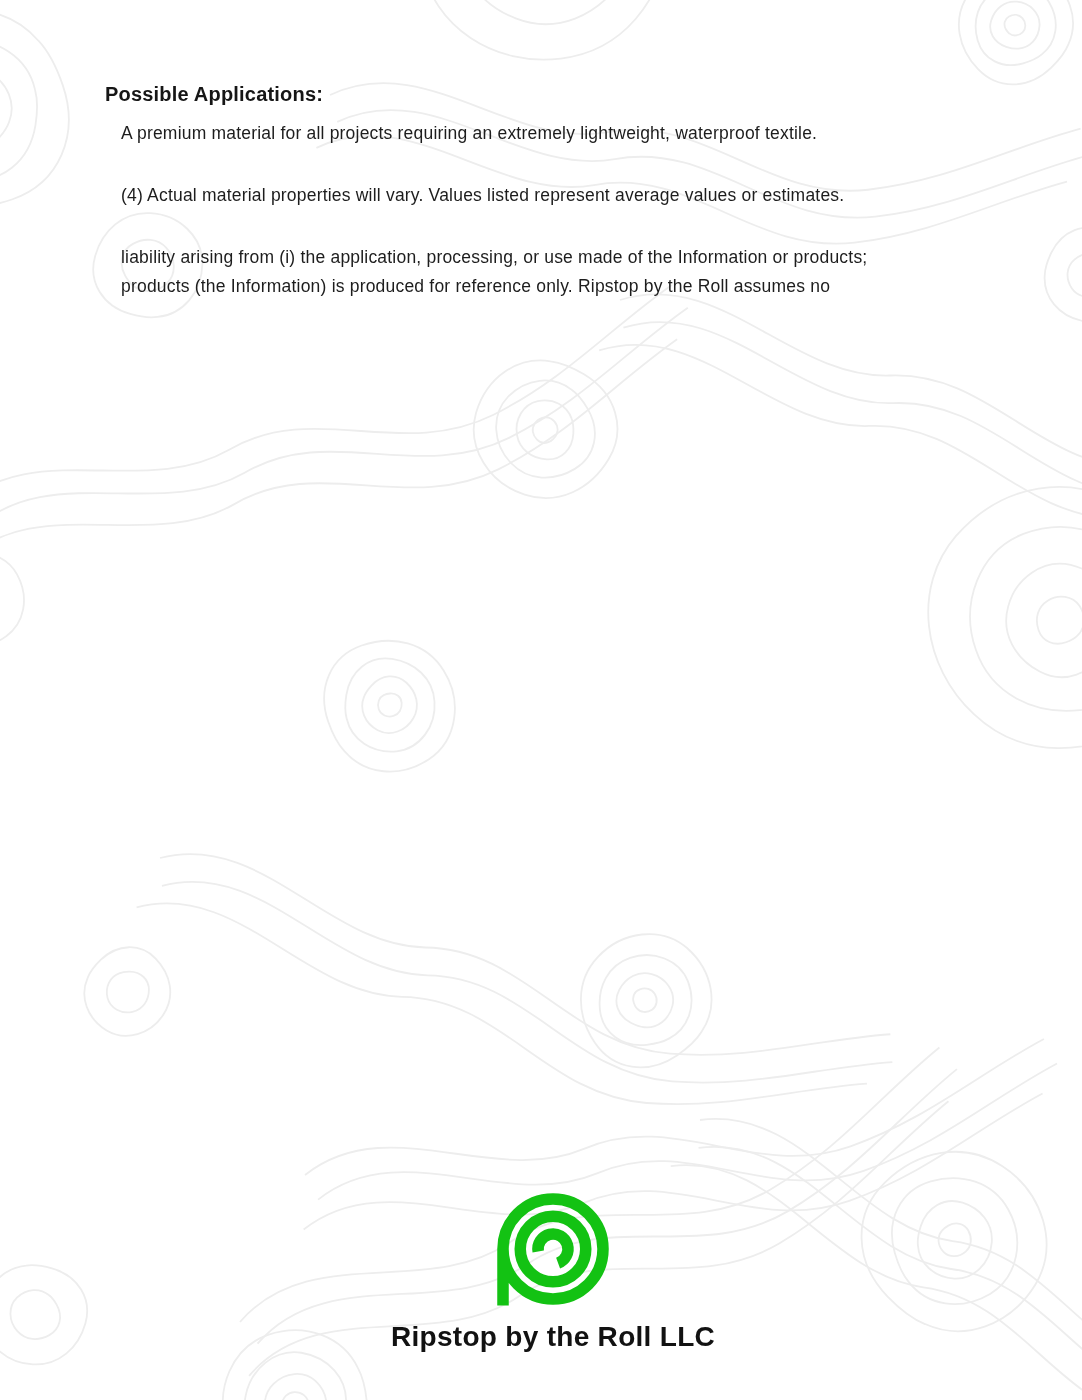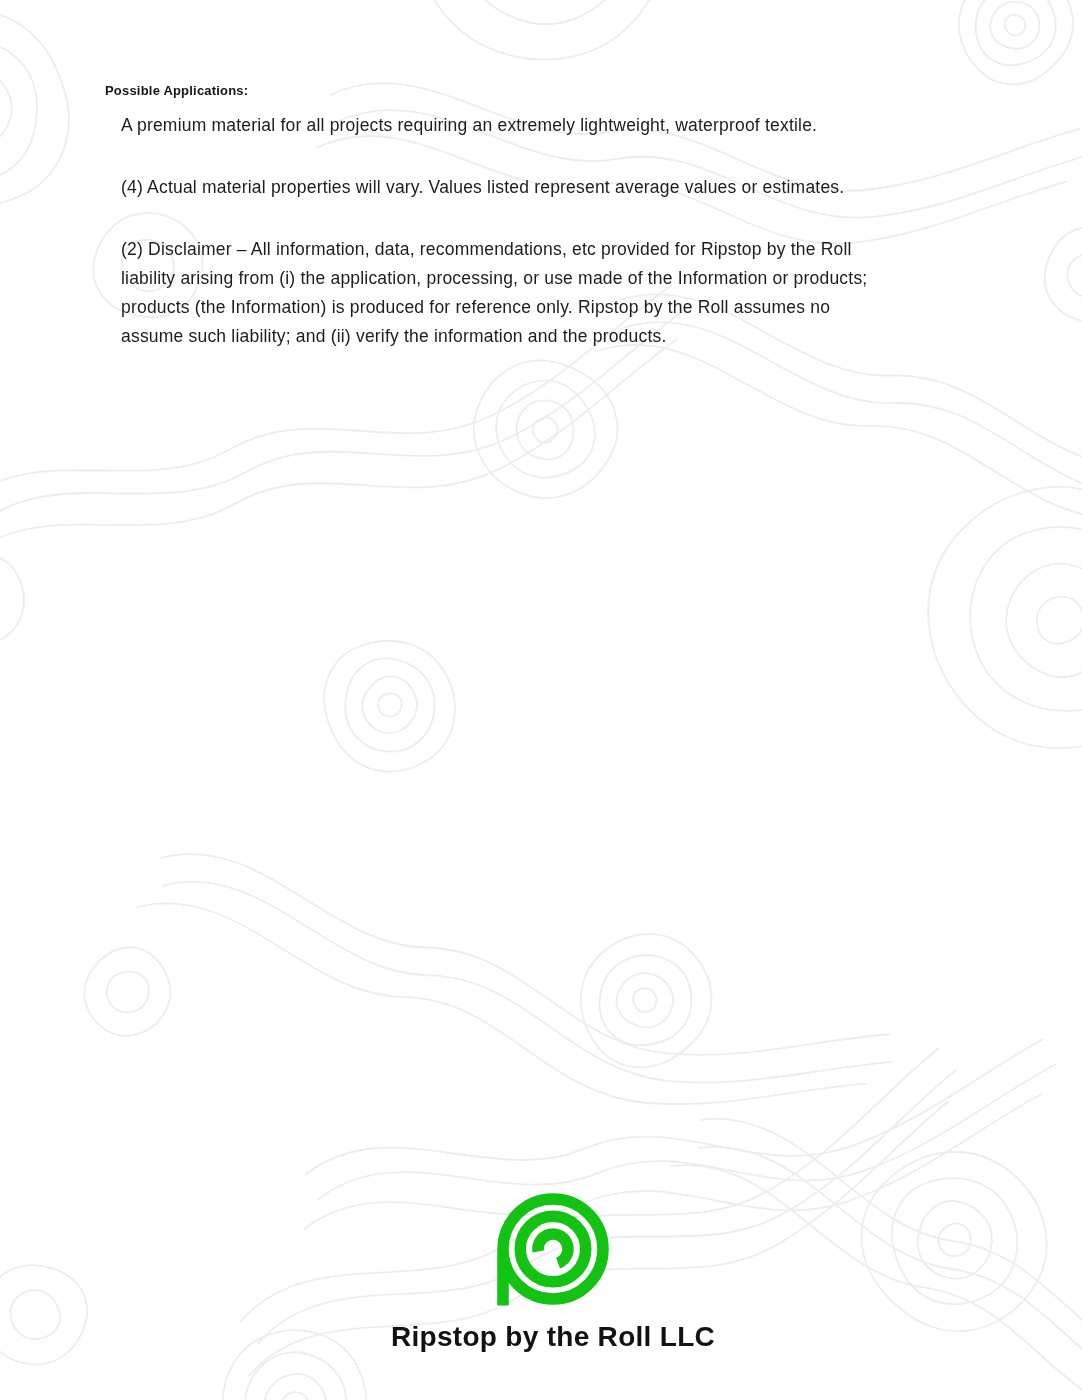--- a/index.html
+++ b/index.html
@@ -16,21 +16,21 @@
     z-index: 0;
   }
   .doc {
     position: absolute;
     left: 105px; top: 83px;
     width: 880px;
     color: #1d1d1d;
     z-index: 1;
   }
   .doc-heading {
-    font-size: 13px;
+    font-size: 20px;
     font-weight: 700;
     letter-spacing: 0.2px;
     color: #161616;
     margin: 0 0 13px 0;
   }
   .para {
     font-size: 17.5px;
     line-height: 29px;
     letter-spacing: 0.2px;
     margin: 0 0 33px 16px;
@@ -107,24 +107,22 @@
 
   <div class="para">
     <div class="line">A premium material for all projects requiring an extremely lightweight, waterproof textile.</div>
   </div>
 
   <div class="para">
     <div class="line">(4) Actual material properties will vary. Values listed represent average values or estimates.</div>
   </div>
 
   <div class="para">
-    <div class="line">(2) Disclaimer – All information, data, recommendations, etc provided for Ripstop by the Roll</div>
     <div class="line">liability arising from (i) the application, processing, or use made of the Information or products;</div>
     <div class="line">products (the Information) is produced for reference only. Ripstop by the Roll assumes no</div>
-    <div class="line">assume such liability; and (ii) verify the information and the products.</div>
   </div>
 </main>
 
 <footer class="footer">
   <svg class="logo-svg" width="112" height="114" viewBox="0 0 112 114" xmlns="http://www.w3.org/2000/svg" aria-hidden="true">
 
     <path fill="none" stroke="#13c213" stroke-width="11.5" stroke-linecap="butt" d="M 6 113.5 L 6 57 A 50 50 0 0 1 106 57 A 50 50 0 0 1 6 57"></path>
 
     <circle fill="none" stroke="#13c213" stroke-width="11.5" cx="56" cy="57" r="32.75"></circle>
 

